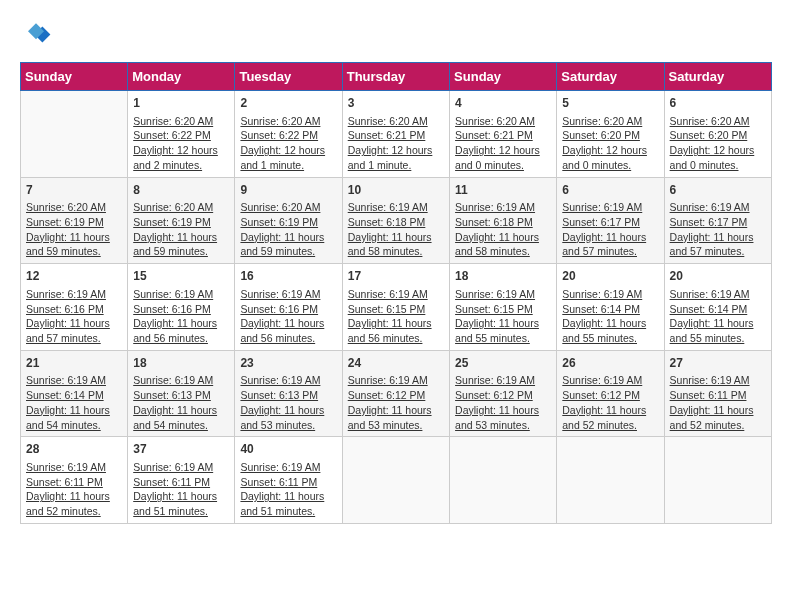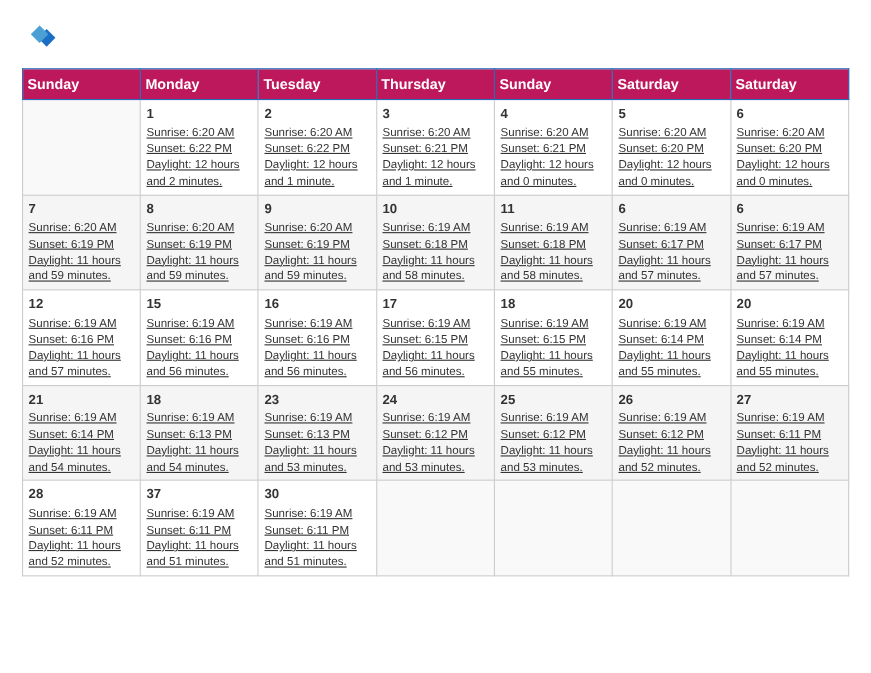--- a/index.html
+++ b/index.html
@@ -329,21 +329,21 @@
 and 52 minutes.</div>
         </td>
         <td>
           <div class="day-number">37</div>
           <div class="day-info" style="white-space: pre-line;">Sunrise: 6:19 AM
 Sunset: 6:11 PM
 Daylight: 11 hours
 and 51 minutes.</div>
         </td>
         <td>
-          <div class="day-number">30</div>
+          <div class="day-number">40</div>
           <div class="day-info" style="white-space: pre-line;">Sunrise: 6:19 AM
 Sunset: 6:11 PM
 Daylight: 11 hours
 and 51 minutes.</div>
         </td>
         <td class="empty-cell"></td>
         <td class="empty-cell"></td>
         <td class="empty-cell"></td>
         <td class="empty-cell"></td>
       </tr>

